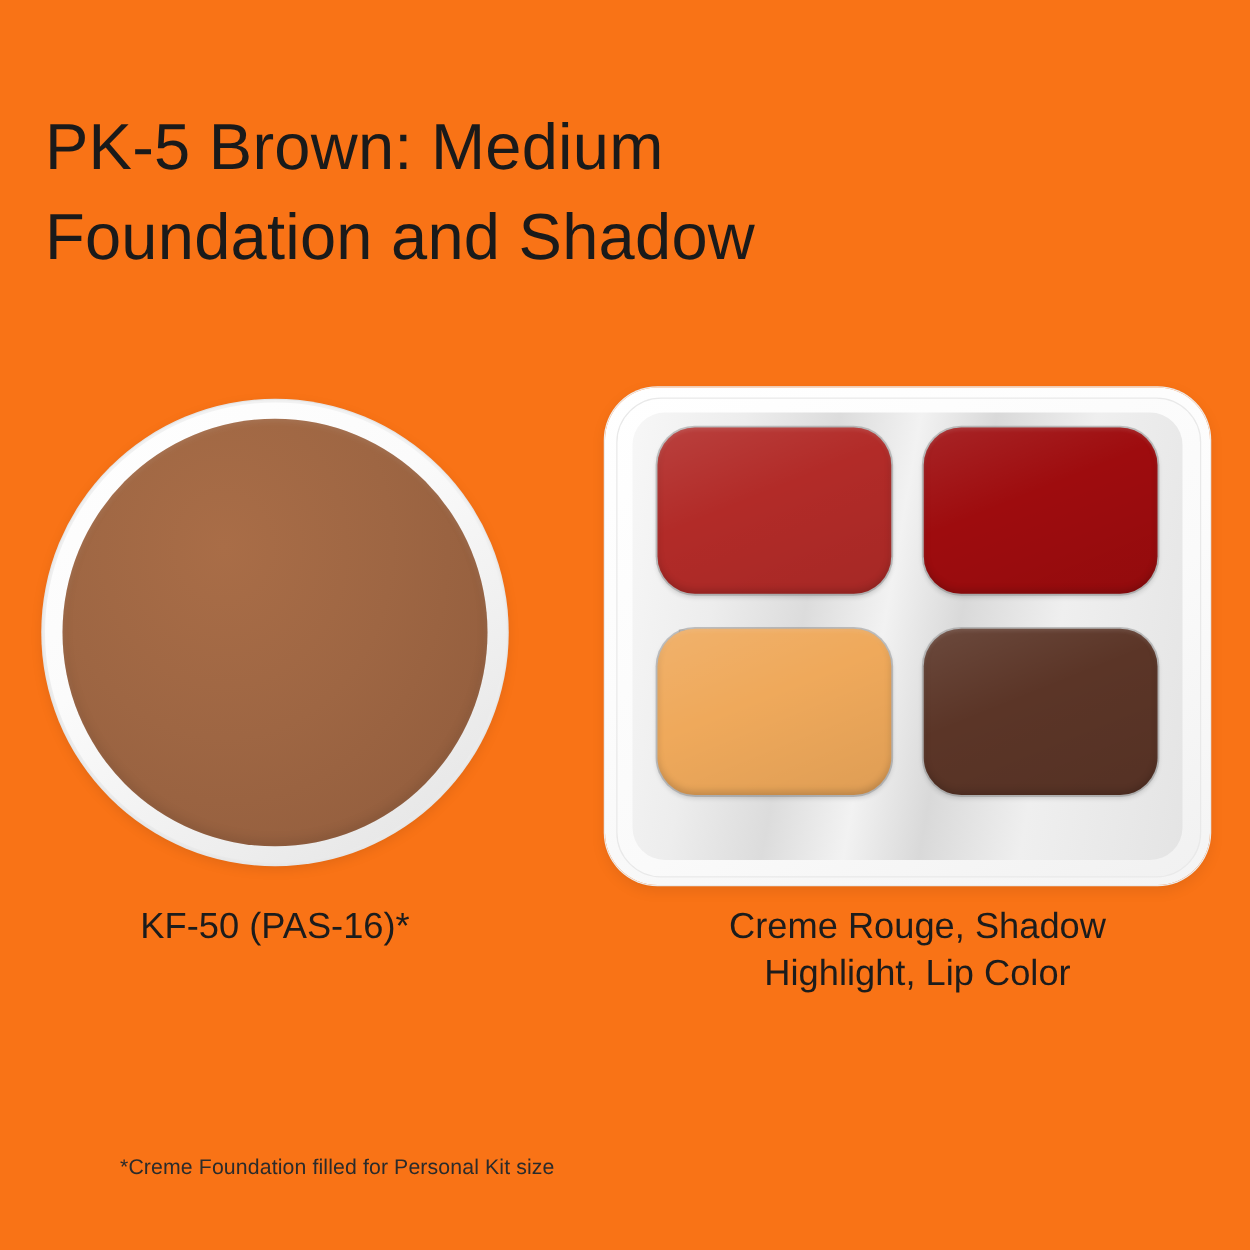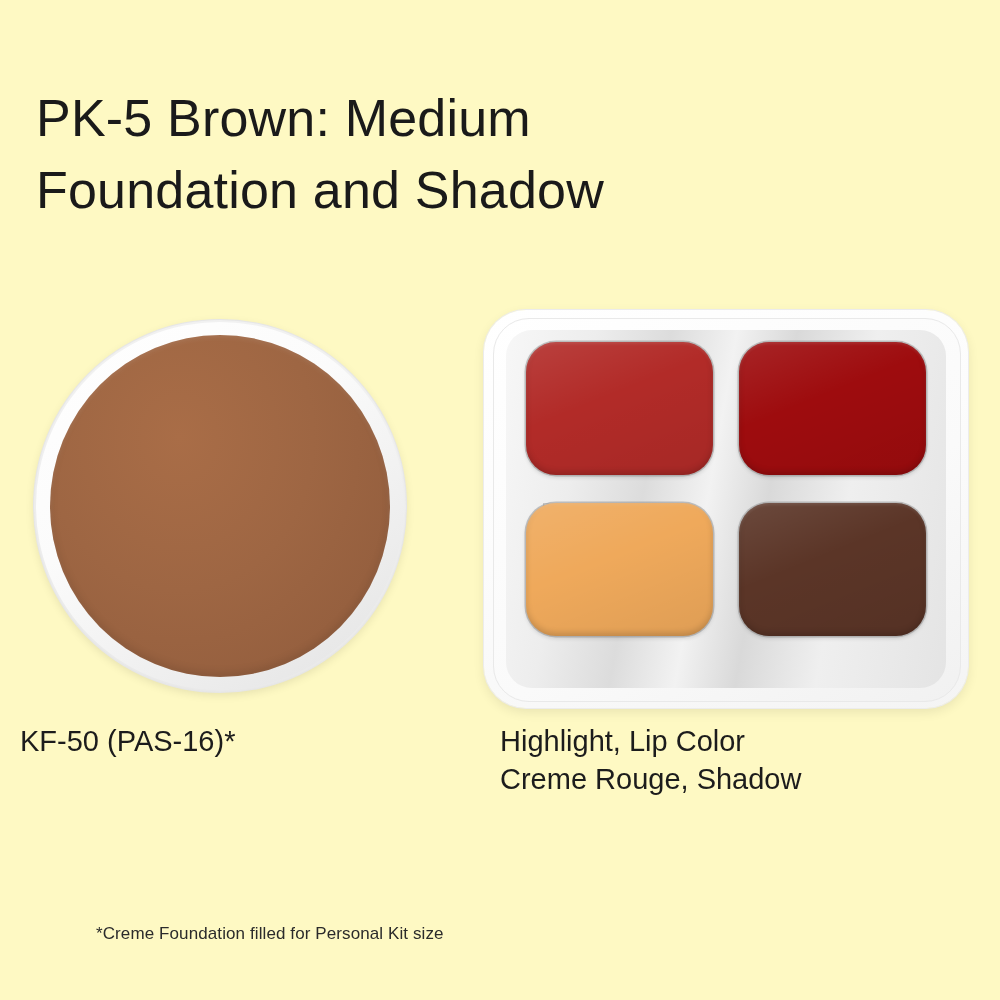--- a/index.html
+++ b/index.html
@@ -8,21 +8,21 @@
     background: #ffffff;
   }
   body {
     font-family: "Liberation Sans", sans-serif;
     -webkit-font-smoothing: antialiased;
   }
   #page {
     position: relative;
     width: 1000px;
     height: 1000px;
-    background: #fef9c3;
+    background: #f97316;
     overflow: hidden;
   }
 
   
   .title-block {
     position: absolute;
     left: 36px;
     top: 82px;
     width: 900px;
   }
@@ -178,20 +178,21 @@
 
   
   .captions {
     position: absolute;
     left: 0;
     top: 722px;
     width: 1000px;
   }
   .caption {
     position: absolute;
+    text-align: center;
     color: #1c1c1c;
     font-size: 29px;
     line-height: 38px;
   }
   .caption.left  { left: 20px;  width: 400px; }
   .caption.right { left: 500px; width: 468px; }
   .caption-line { white-space: nowrap; }
 
   .footnote {
     position: absolute;
@@ -237,20 +238,20 @@
       </div>
     </div>
 
   </div>
 
   <div class="captions">
     <div class="caption left">
       <div class="caption-line">KF-50 (PAS-16)*</div>
     </div>
     <div class="caption right">
+      <div class="caption-line">Creme Rouge, Shadow</div>
       <div class="caption-line">Highlight, Lip Color</div>
-      <div class="caption-line">Creme Rouge, Shadow</div>
     </div>
   </div>
 
   <div class="footnote">*Creme Foundation filled for Personal Kit size</div>
 
 </div>
 
 </body></html>

